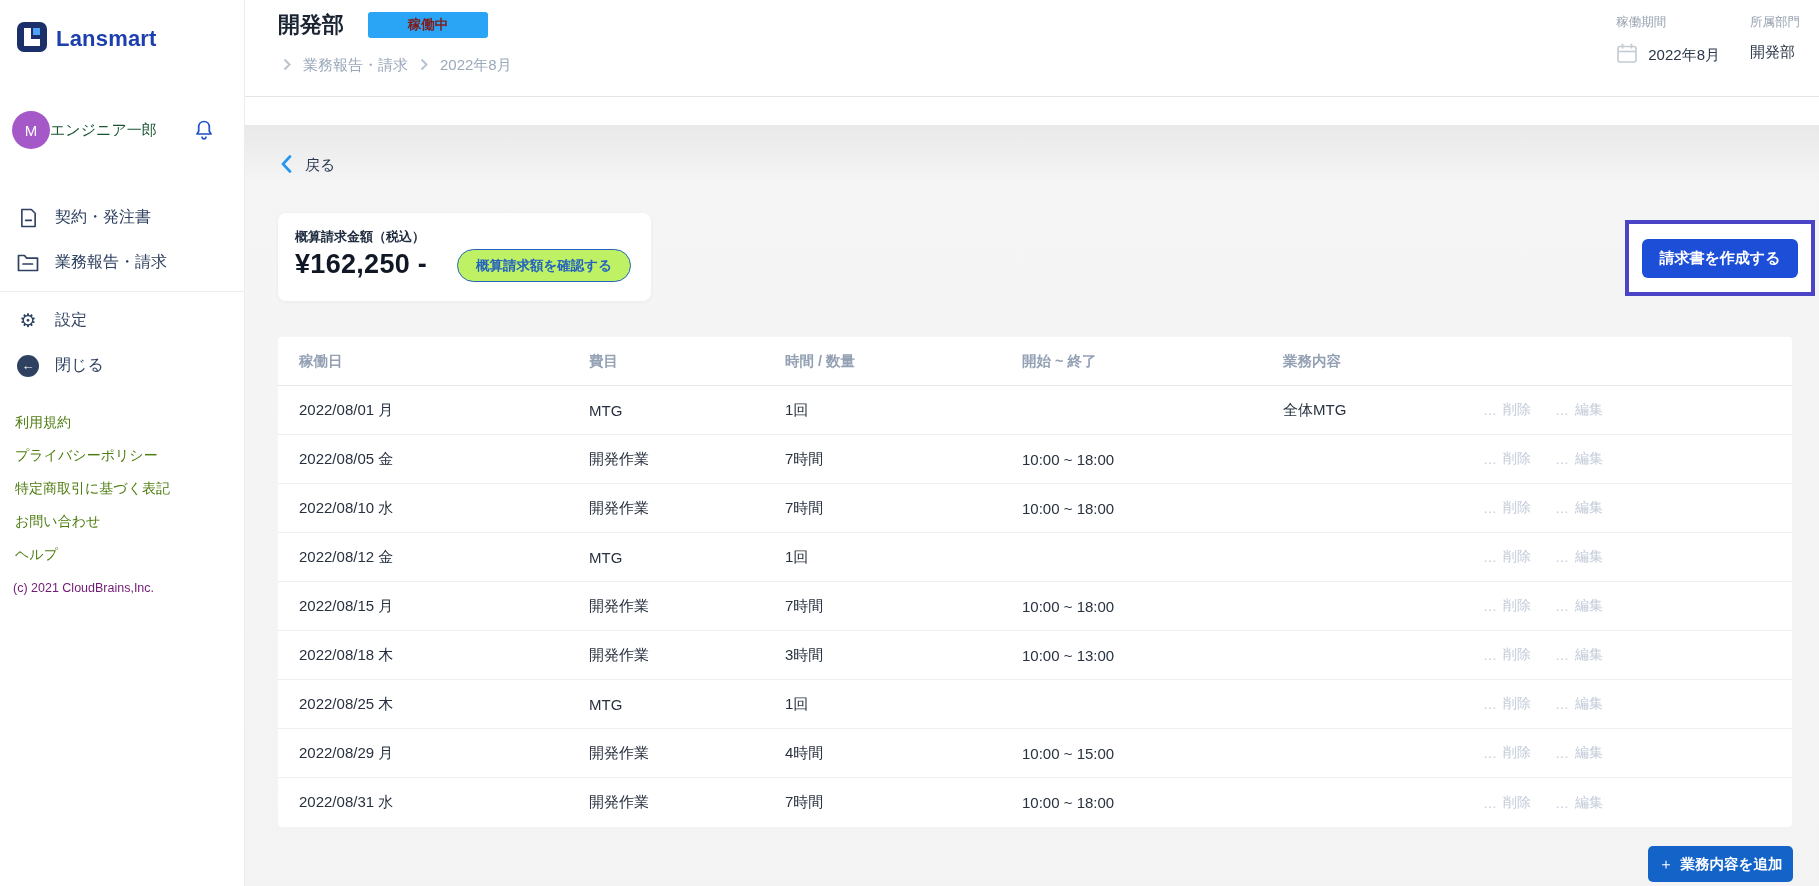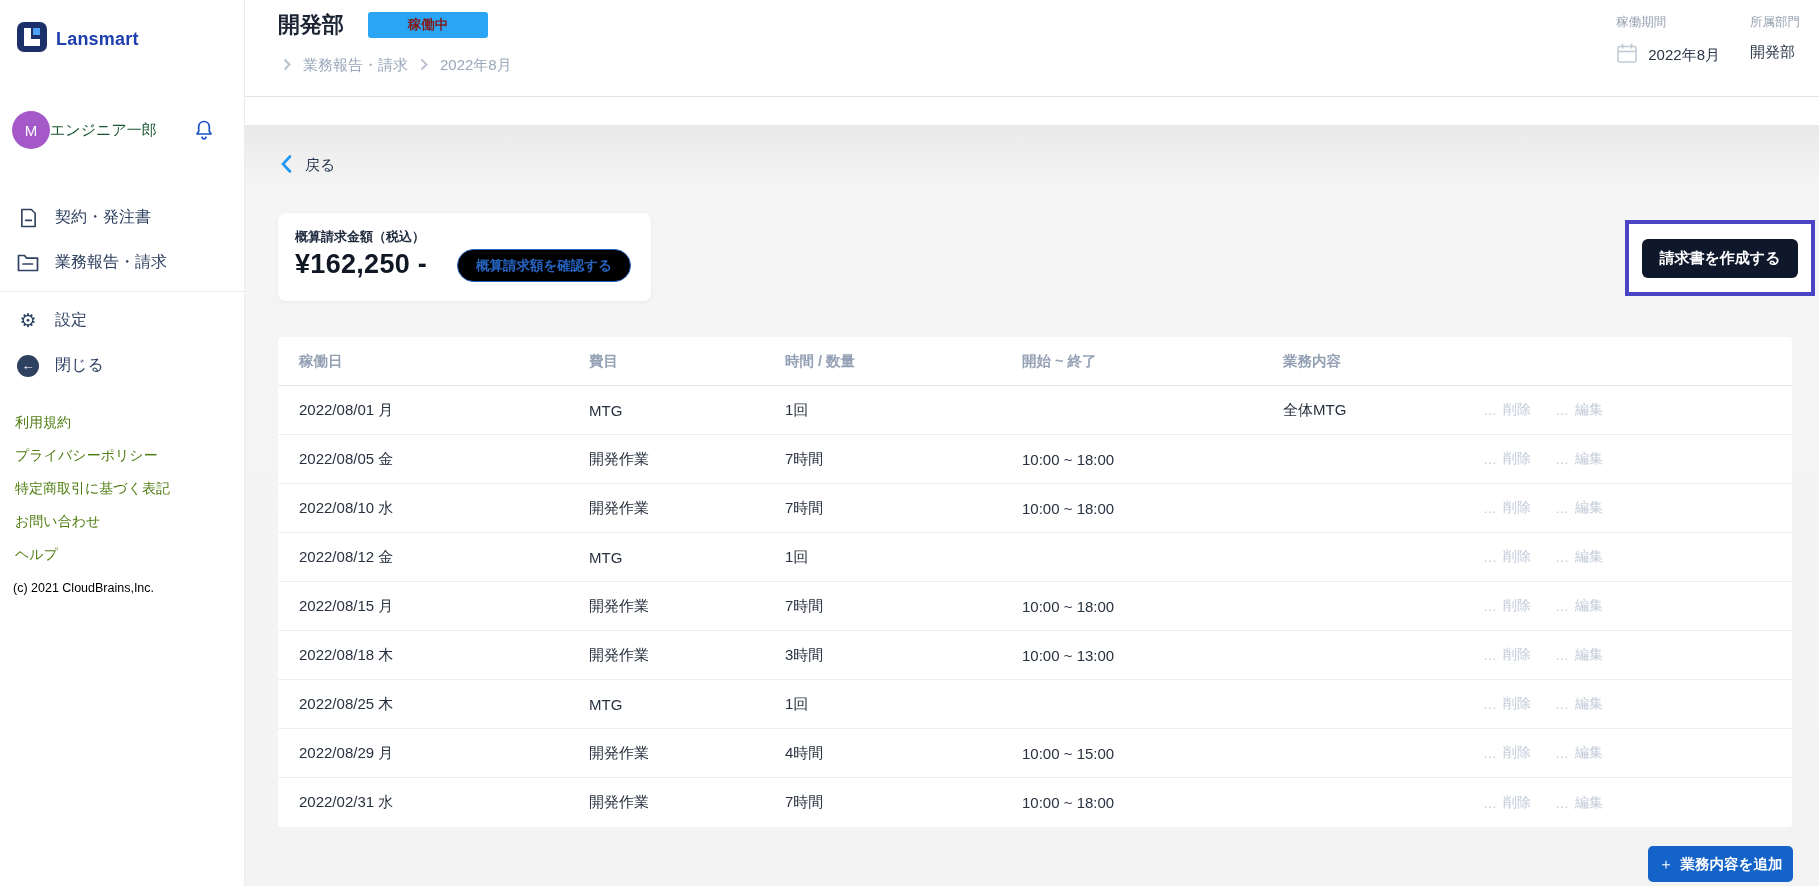--- a/index.html
+++ b/index.html
@@ -3,38 +3,38 @@
 <meta charset="utf-8">
 <style>
   * { margin:0; padding:0; box-sizing:border-box; }
   html,body { width:1819px; height:886px; overflow:hidden; background:#fff;
     font-family:"Liberation Sans","DejaVu Sans",sans-serif; }
 
   
   .sidebar { position:absolute; left:0; top:0; width:245px; height:886px; background:#fff;
     border-right:1px solid #ececec; z-index:3; }
   .logo { display:flex; align-items:center; gap:9px; margin:22px 16px 0 17px; cursor:pointer; }
-  .logo-text { font-size:18px; font-weight:800; color:#1d3fae; letter-spacing:.2px; }
+  .logo-text { font-size:22px; font-weight:800; color:#1d3fae; letter-spacing:.2px; }
   .user-row { display:flex; align-items:center; margin:55px 16px 0 12px; }
   .avatar { width:38px; height:38px; border-radius:50%; background:#a559c9; color:#fff;
     display:flex; align-items:center; justify-content:center; font-size:15px; }
   .user-name { font-size:15px; color:#14532d; }
   .bell { margin-left:auto; margin-right:14px; display:flex; cursor:pointer; }
   .nav { margin-top:46px; }
   .nav-item { display:flex; align-items:center; gap:15px; height:45px; padding-left:16px;
     font-size:16px; color:#2e4160; cursor:pointer; }
   .nav-item .ic { width:24px; display:flex; justify-content:center; }
   .side-divider { border-top:1px solid #ececec; margin:6px 0; }
   .gear-glyph { font-size:19px; color:#2e4160; line-height:1; }
   .close-circle { width:22px; height:22px; border-radius:50%; background:#2e4160; color:#fff;
     font-size:13px; display:flex; align-items:center; justify-content:center; }
   .foot-links { margin-top:18px; }
   .foot-link { display:flex; align-items:center; height:33px; padding-left:15px;
     font-size:14px; color:#4d7c0f; cursor:pointer; }
-  .copyright { margin-top:10px; padding-left:13px; font-size:12.5px; color:#000000; }
+  .copyright { margin-top:10px; padding-left:13px; font-size:12.5px; color:#701a75; }
 
   
   .topbar { position:absolute; left:245px; top:0; width:1574px; height:97px; background:#fff;
     border-bottom:1px solid #e4e4e4; }
   .title-row { display:flex; align-items:center; gap:24px; margin:10px 0 0 33px; }
   .page-title { font-size:22px; font-weight:700; color:#1b2433; }
   .status-badge { width:120px; height:26px; background:#2aa4f4; border-radius:3px; color:#7f1d1d;
     font-size:13.5px; font-weight:700; display:flex; align-items:center; justify-content:center; }
   .breadcrumb { display:flex; align-items:center; gap:12px; margin:16px 0 0 38px;
     font-size:15px; color:#9aa8bb; }
@@ -49,27 +49,27 @@
     background:linear-gradient(180deg,#e9e9e9 0,#f5f5f5 60px,#f3f3f3 100%);margin-top:28px; }
   .back { position:absolute; left:36px; top:30px; display:flex; align-items:center; gap:13px;
     font-size:15px; color:#2b3a52; cursor:pointer; }
 
   .summary-card { position:absolute; left:33px; top:88px; width:373px; height:88px;
     background:#fff; border-radius:8px; box-shadow:0 1px 4px rgba(0,0,0,.05); }
   .summary-label { position:absolute; left:17px; top:15px; font-size:13px; font-weight:700; color:#1f2b3e; }
   .summary-amount { position:absolute; left:17px; top:36px; font-size:27px; font-weight:700;
     color:#101826; letter-spacing:.3px; }
   .confirm-pill { position:absolute; right:20px; top:36px; height:33px; padding:0 18px;
-    border:1.5px solid #2563c0; border-radius:17px; background:#000000; color:#2563c0;
+    border:1.5px solid #2563c0; border-radius:17px; background:#bef264; color:#2563c0;
     font-size:13.5px; font-weight:700; display:flex; align-items:center; cursor:pointer;
     font-family:inherit; }
 
   .invoice-box { position:absolute; left:1380px; top:95px; width:190px; height:76px;
     background:#fff; border:4px solid #4b45c6; display:flex; align-items:center; justify-content:center; }
-  .invoice-btn { background:#0f172a; color:#fff; border:none; border-radius:6px; padding:10px 17px;
+  .invoice-btn { background:#1d4ed8; color:#fff; border:none; border-radius:6px; padding:10px 17px;
     font-size:15px; font-weight:700; cursor:pointer; font-family:inherit; }
 
   .table-card { position:absolute; left:33px; top:212px; width:1514px; background:#fff; border-radius:4px; }
   .t-head, .t-row { display:grid; grid-template-columns:290px 196px 237px 261px 200px auto;
     align-items:center; height:49px; padding:0 20px 0 21px; }
   .t-head { border-bottom:1px solid #e7e7e7; }
   .t-head span { font-size:14.5px; font-weight:600; color:#94a1b5; }
   .t-row { border-bottom:1px solid #efefef; font-size:15px; color:#28313f; }
   .t-row:last-child { border-bottom:none; }
   .actions { display:flex; gap:24px; }
@@ -360,21 +360,21 @@
         <span class="ell">…</span>
         <span>削除</span>
       </a>
       <a class="act">
         <span class="ell">…</span>
         <span>編集</span>
       </a>
     </span>
   </div>
         <div class="t-row">
-    <span>2022/02/31 水</span>
+    <span>2022/08/31 水</span>
     <span>開発作業</span>
     <span>7時間</span>
     <span>10:00 ~ 18:00</span>
     <span></span>
     <span class="actions">
       <a class="act">
         <span class="ell">…</span>
         <span>削除</span>
       </a>
       <a class="act">

